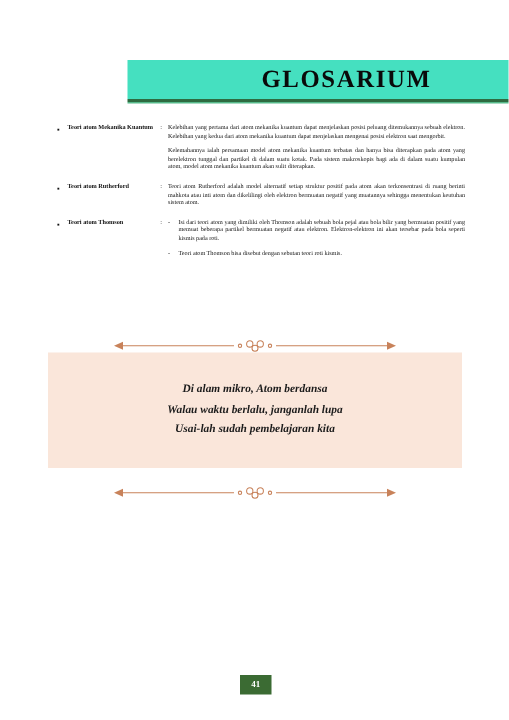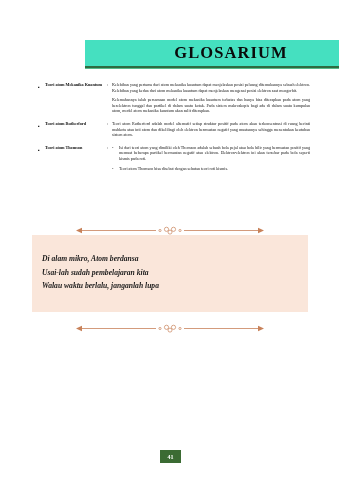--- a/index.html
+++ b/index.html
@@ -139,20 +139,21 @@
   }
   .ornament {
     height: 9px;
     width: 100%;
     position: relative;
   }
   .ornament svg { display: block; }
   .poem-box {
     background: #FAE6DA;
     padding: 17px 10px 19px 10px;
+    text-align: center;
   }
   .poem-line {
     font-family: "Liberation Serif", serif;
     font-style: italic;
     font-weight: bold;
     font-size: 7.6px;
     line-height: 13.5px;
     color: #1b1b1b;
     white-space: nowrap;
   }
@@ -242,22 +243,22 @@
         <circle cx="128" cy="4.5" r="1.1" fill="none" stroke="#C8825A" stroke-width="0.7"></circle>
         <circle cx="148" cy="4.5" r="1.1" fill="none" stroke="#C8825A" stroke-width="0.7"></circle>
         <circle cx="134.5" cy="3.3" r="2.1" fill="none" stroke="#C8825A" stroke-width="0.7"></circle>
         <circle cx="141.5" cy="3.3" r="2.1" fill="none" stroke="#C8825A" stroke-width="0.7"></circle>
         <circle cx="138" cy="6.1" r="2.0" fill="none" stroke="#C8825A" stroke-width="0.7"></circle>
       </svg>
     </div>
 
     <div class="poem-box">
       <div class="poem-line">Di alam mikro, Atom berdansa</div>
+      <div class="poem-line">Walau waktu berlalu, janganlah lupa</div>
       <div class="poem-line">Usai-lah sudah pembelajaran kita</div>
-      <div class="poem-line">Walau waktu berlalu, janganlah lupa</div>
     </div>
 
     <div class="ornament" style="margin-top:12px">
       <svg width="276" height="9" viewBox="0 0 276 9">
         <line x1="50" y1="4.5" x2="124" y2="4.5" stroke="#C8825A" stroke-width="0.8"></line>
         <line x1="152" y1="4.5" x2="226" y2="4.5" stroke="#C8825A" stroke-width="0.8"></line>
         <path d="M44 4.5 L50 1.8 L50 7.2 Z" fill="#C8825A"></path>
         <path d="M232 4.5 L226 1.8 L226 7.2 Z" fill="#C8825A"></path>
         <circle cx="128" cy="4.5" r="1.1" fill="none" stroke="#C8825A" stroke-width="0.7"></circle>
         <circle cx="148" cy="4.5" r="1.1" fill="none" stroke="#C8825A" stroke-width="0.7"></circle>

